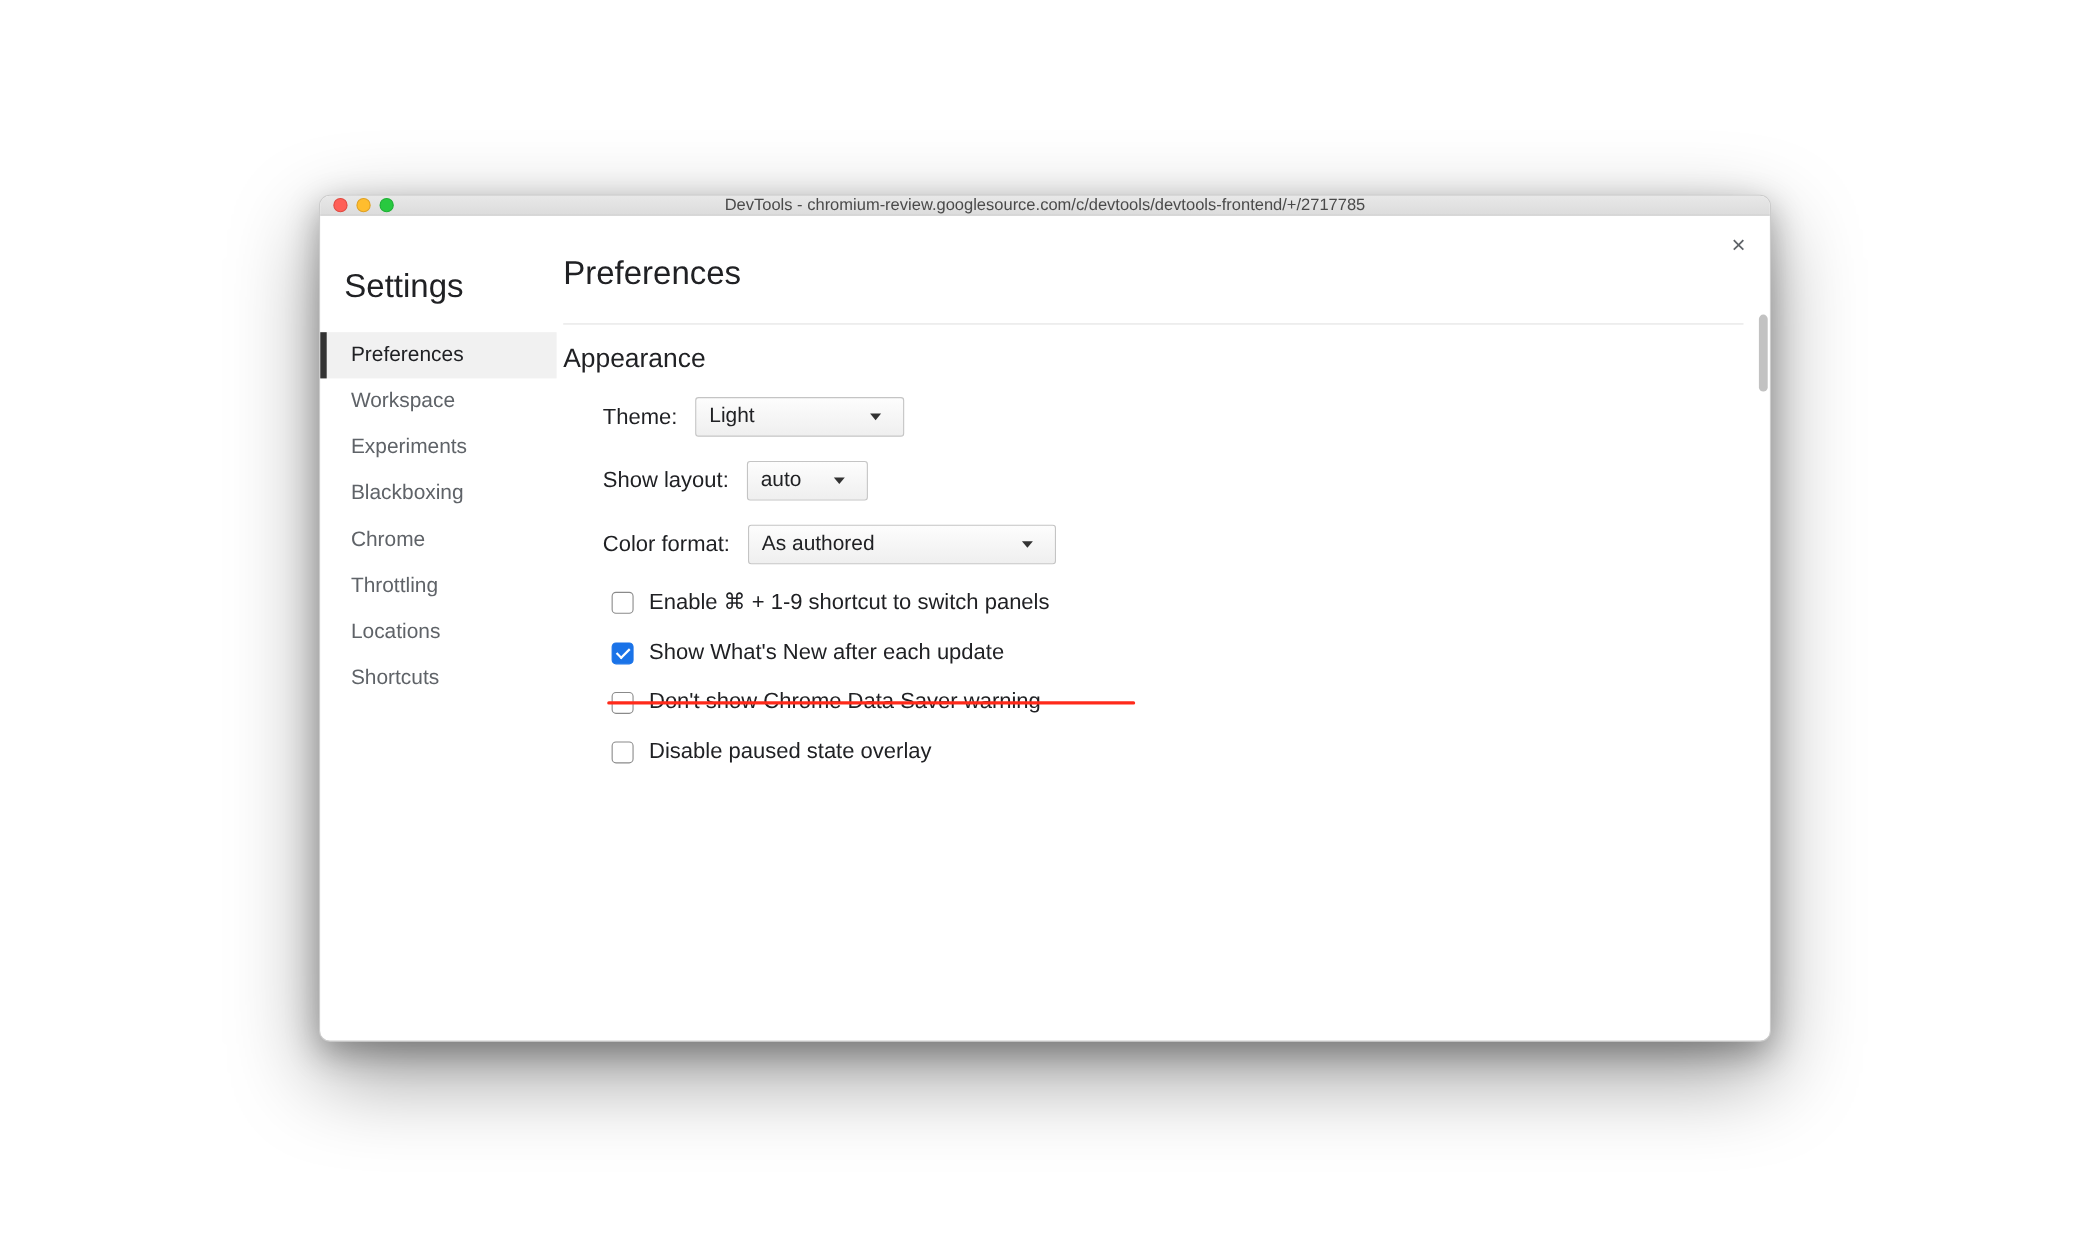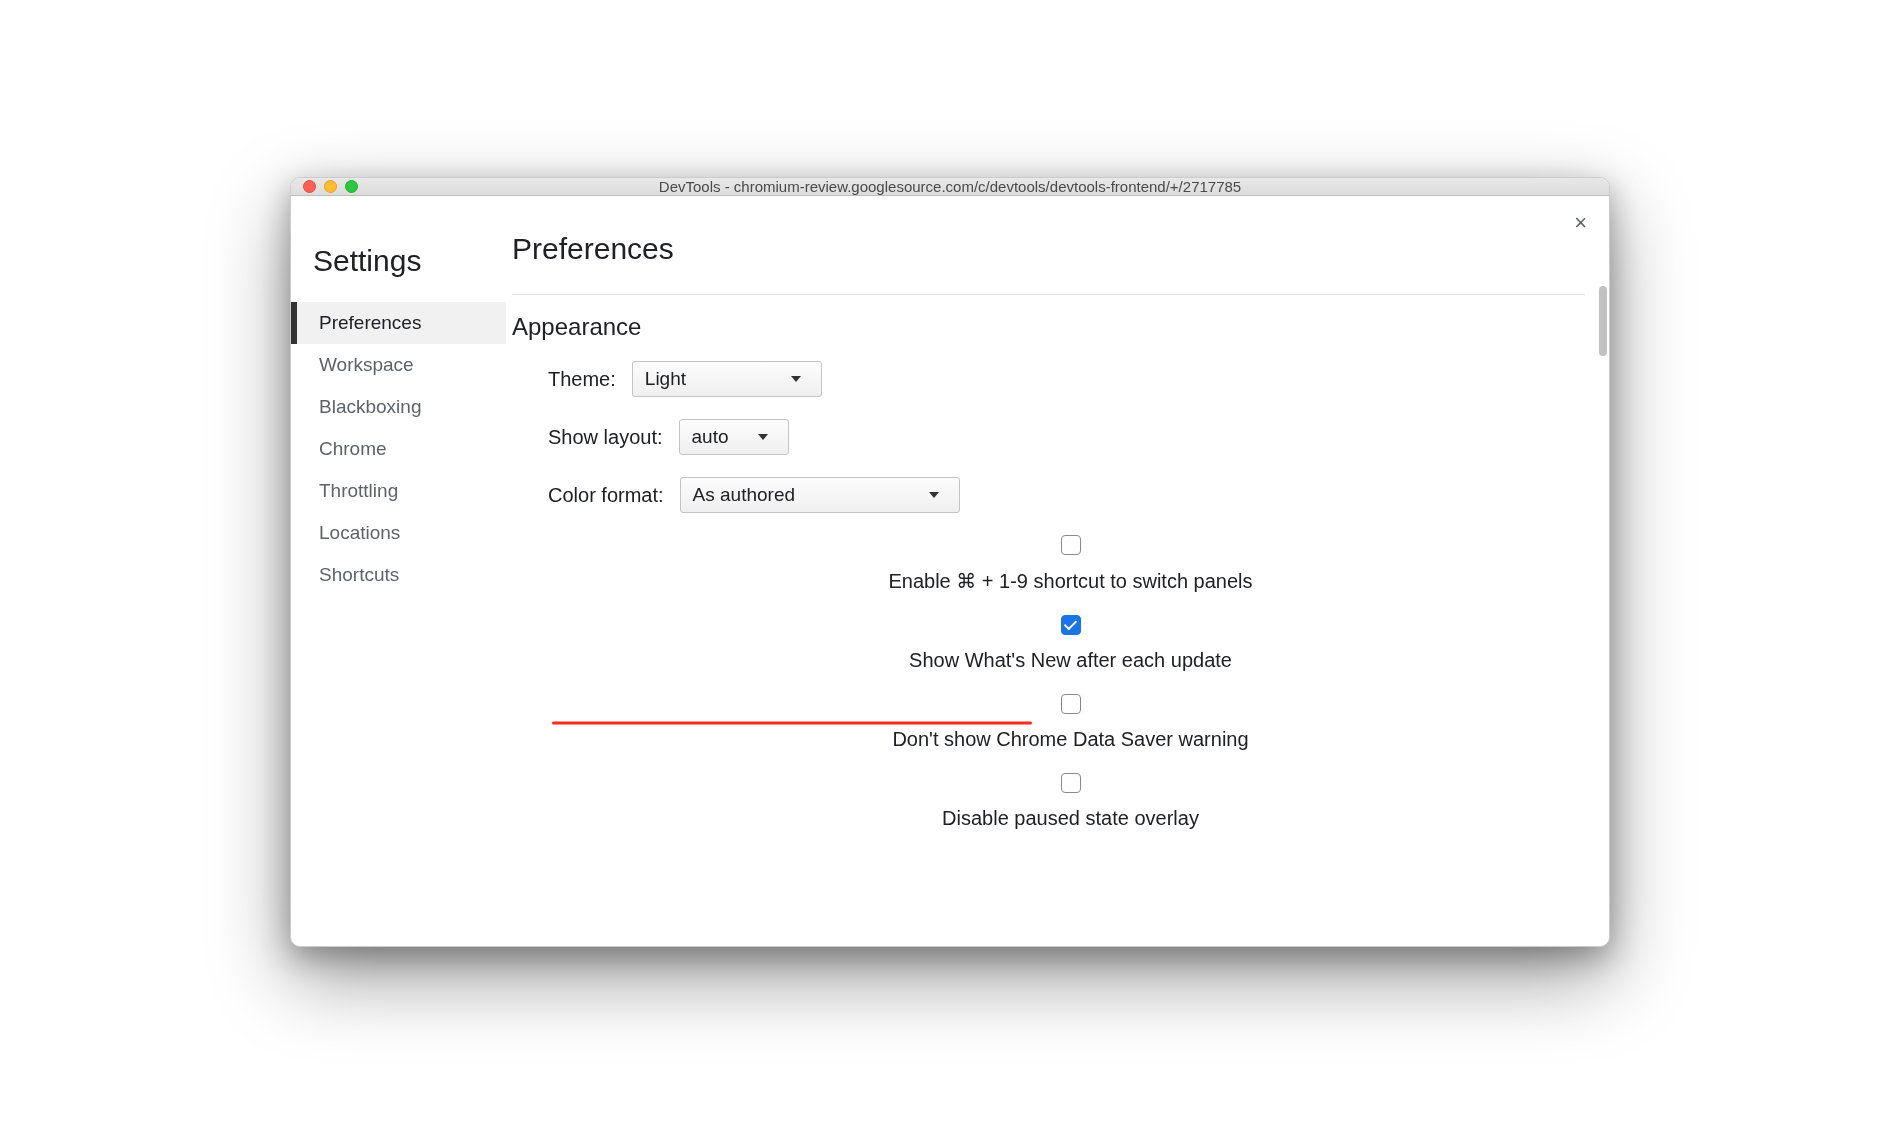--- a/index.html
+++ b/index.html
@@ -136,21 +136,20 @@
     border-left: 5px solid transparent;
     border-right: 5px solid transparent;
     border-top: 6px solid #333;
   }
   .checkrow {
     display: flex;
     align-items: center;
     margin: 0 0 22px 44px;
     gap: 14px;
     position: relative;
-    flex-direction: column;
   }
   .chk {
     width: 20px; height: 20px;
     border: 1.5px solid #8a8a8a;
     border-radius: 4px;
     background: #fff;
     display: inline-flex;
     align-items: center;
     justify-content: center;
     flex-shrink: 0;
@@ -209,20 +208,21 @@
         <div class="light green"></div>
       </div>
       <div class="titlebar-title">DevTools - chromium-review.googlesource.com/c/devtools/devtools-frontend/+/2717785</div>
     </div>
 
     <div class="content">
       <div class="sidebar">
         <h1>Settings</h1>
         <div class="nav-item active">Preferences</div>
         <div class="nav-item">Workspace</div>
+        <div class="nav-item">Experiments</div>
         <div class="nav-item">Blackboxing</div>
         <div class="nav-item">Chrome</div>
         <div class="nav-item">Throttling</div>
         <div class="nav-item">Locations</div>
         <div class="nav-item">Shortcuts</div>
       </div>
 
       <div class="main">
         <div class="close-x">×</div>
         <div class="scrollbar-thumb"></div>

